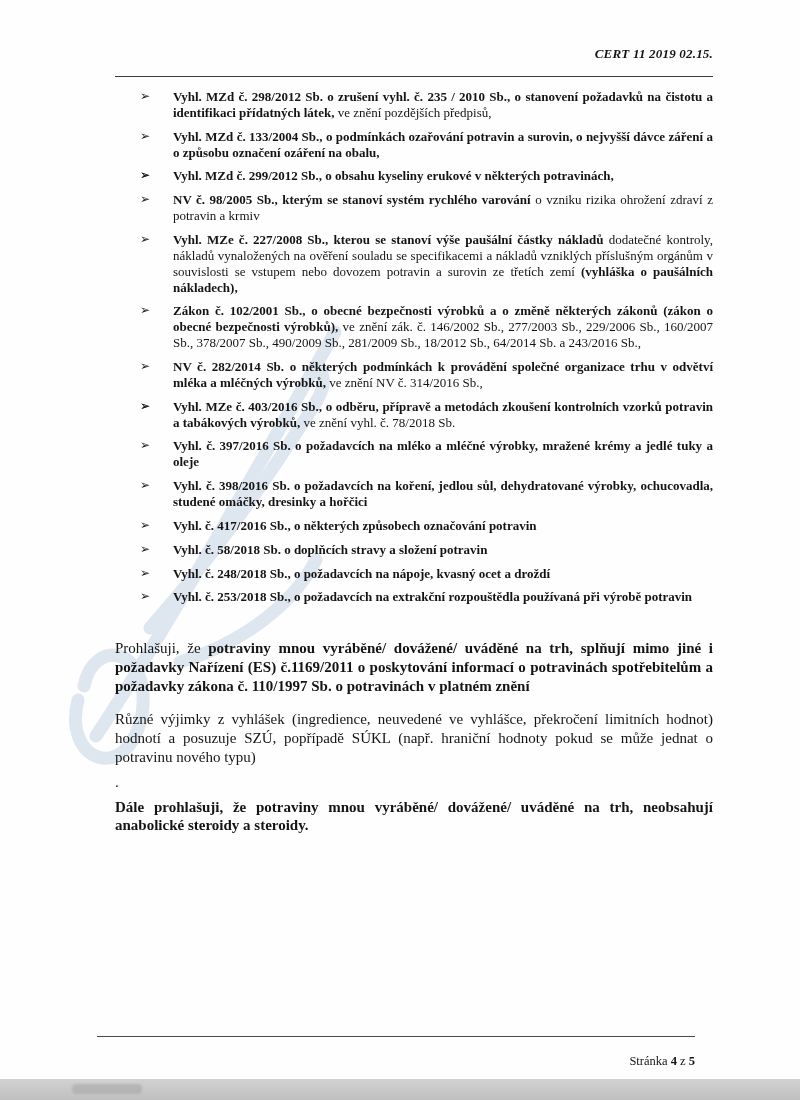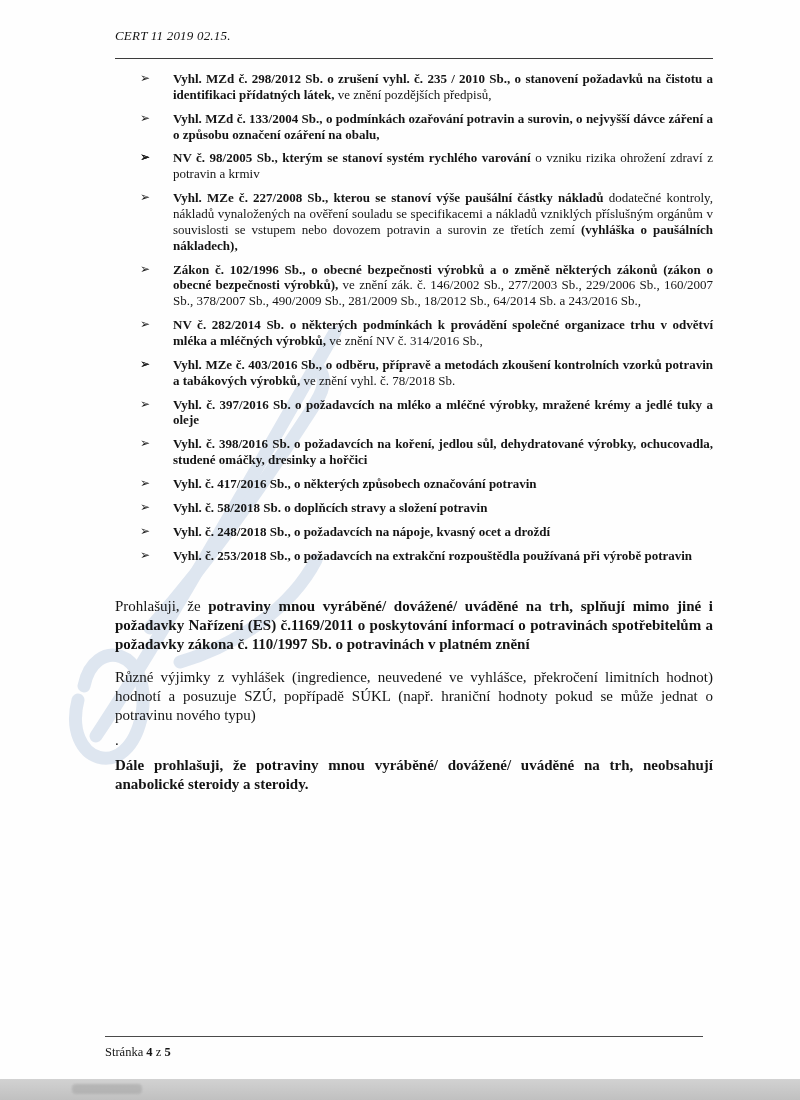--- a/index.html
+++ b/index.html
@@ -6,39 +6,39 @@
   body{
     width:800px;height:1100px;position:relative;overflow:hidden;
     background:#fdfdfc;
     font-family:"Liberation Serif", serif;
     color:#141414;
   }
   .page{position:absolute;inset:0;background:#fefefe;}
   .watermark{position:absolute;left:0;top:0;z-index:0;pointer-events:none;}
   .content{position:absolute;left:115px;width:598px;top:0;z-index:1;}
   .header{
-    text-align:left;padding-top:28px;
-    font-size:13px;font-style:italic;font-weight:normal;letter-spacing:.2px;
+    text-align:right;padding-top:46px;
+    font-size:13px;font-style:italic;font-weight:bold;letter-spacing:.2px;
   }
   .rule{border:none;border-top:1.6px solid #3c3c3c;margin:14px 0 12px 0;}
   .list{}
   .li{
     position:relative;padding-left:58px;margin-bottom:8px;
     font-size:13px;line-height:1.22;text-align:justify;
   }
   .bullet{position:absolute;left:25px;top:0;font-size:12px;color:#1a1a1a;}
   .b{font-weight:bold;}
   .r{font-weight:normal;}
   .declarations{margin-top:34px;}
   .para{font-size:15px;line-height:1.26;text-align:justify;margin:0 0 14px 0;}
   .para.dot{margin:-8px 0 6px 0;}
   .footer{
-    position:absolute;left:105px;width:598px;top:1036px;z-index:1;
-    border-top:1.4px solid #4a4a4a;text-align:left;
-    font-size:12.5px;padding-top:8px;
+    position:absolute;left:97px;width:598px;top:1036px;z-index:1;
+    border-top:1.4px solid #4a4a4a;text-align:right;
+    font-size:12.5px;padding-top:17px;
   }
   .scan-strip{
     position:absolute;left:0;right:0;bottom:0;height:21px;z-index:2;
     background:linear-gradient(#d2d2d2,#c0c0c0);
   }
   .scan-smudge{
     position:absolute;left:72px;bottom:6px;width:70px;height:10px;z-index:3;
     background:#a4a4a4;opacity:.55;border-radius:4px;filter:blur(1px);
   }
 </style>
@@ -56,24 +56,24 @@
   </g>
 </svg>
 
 <div class="content">
   <div class="header">CERT 11 2019 02.15.</div>
   <hr class="rule">
   <div class="list">
       <div class="li"><span class="bullet">➢</span><span><span class="b">Vyhl. MZd č. 298/2012 Sb. o zrušení vyhl. č. 235 / 2010 Sb., o stanovení požadavků na čistotu a identifikaci přídatných látek,</span><span class="r"> ve znění pozdějších předpisů,</span></span></div>
       <div class="li"><span class="bullet">➢</span><span><span class="b">Vyhl. MZd č. 133/2004 Sb., o podmínkách ozařování potravin a surovin, o nejvyšší dávce záření a o způsobu označení ozáření na obalu,</span></span></div>
       <div class="li"><span class="bullet">➢</span></div>
-      <div class="li"><span class="bullet">➢</span></div>
+      <div class="li"><span class="bullet">➢</span><span><span class="b">Vyhl. MZd č. 299/2012 Sb., o obsahu kyseliny erukové v některých potravinách,</span></span></div>
       <div class="li"><span class="bullet">➢</span><span><span class="b">NV č. 98/2005 Sb., kterým se stanoví systém rychlého varování</span><span class="r"> o vzniku rizika ohrožení zdraví z potravin a krmiv</span></span></div>
       <div class="li"><span class="bullet">➢</span><span><span class="b">Vyhl. MZe č. 227/2008 Sb., kterou se stanoví výše paušální částky nákladů</span><span class="r"> dodatečné kontroly, nákladů vynaložených na ověření souladu se specifikacemi a nákladů vzniklých příslušným orgánům v souvislosti se vstupem nebo dovozem potravin a surovin ze třetích zemí </span><span class="b">(vyhláška o paušálních nákladech),</span></span></div>
-      <div class="li"><span class="bullet">➢</span><span><span class="b">Zákon č. 102/1996 Sb., o obecné bezpečnosti výrobků a o změně některých zákonů (zákon o obecné bezpečnosti výrobků),</span><span class="r"> ve znění zák. č. 146/2002 Sb., 277/2003 Sb., 229/2006 Sb., 160/2007 Sb., 378/2007 Sb., 490/2009 Sb., 281/2009 Sb., 18/2012 Sb., 64/2014 Sb. a 243/2016 Sb.,</span></span></div>
+      <div class="li"><span class="bullet">➢</span><span><span class="b">Zákon č. 102/2001 Sb., o obecné bezpečnosti výrobků a o změně některých zákonů (zákon o obecné bezpečnosti výrobků),</span><span class="r"> ve znění zák. č. 146/2002 Sb., 277/2003 Sb., 229/2006 Sb., 160/2007 Sb., 378/2007 Sb., 490/2009 Sb., 281/2009 Sb., 18/2012 Sb., 64/2014 Sb. a 243/2016 Sb.,</span></span></div>
       <div class="li"><span class="bullet">➢</span><span><span class="b">NV č. 282/2014 Sb. o některých podmínkách k provádění společné organizace trhu v odvětví mléka a mléčných výrobků,</span><span class="r"> ve znění NV č. 314/2016 Sb.,</span></span></div>
       <div class="li"><span class="bullet">➢</span></div>
       <div class="li"><span class="bullet">➢</span><span><span class="b">Vyhl. MZe č. 403/2016 Sb., o odběru, přípravě a metodách zkoušení kontrolních vzorků potravin a tabákových výrobků,</span><span class="r"> ve znění vyhl. č. 78/2018 Sb.</span></span></div>
       <div class="li"><span class="bullet">➢</span><span><span class="b">Vyhl. č. 397/2016 Sb. o požadavcích na mléko a mléčné výrobky, mražené krémy a jedlé tuky a oleje</span></span></div>
       <div class="li"><span class="bullet">➢</span><span><span class="b">Vyhl. č. 398/2016 Sb. o požadavcích na koření, jedlou sůl, dehydratované výrobky, ochucovadla, studené omáčky, dresinky a hořčici</span></span></div>
       <div class="li"><span class="bullet">➢</span><span><span class="b">Vyhl. č. 417/2016 Sb., o některých způsobech označování potravin</span></span></div>
       <div class="li"><span class="bullet">➢</span><span><span class="b">Vyhl. č. 58/2018 Sb. o doplňcích stravy a složení potravin</span></span></div>
       <div class="li"><span class="bullet">➢</span><span><span class="b">Vyhl. č. 248/2018 Sb., o požadavcích na nápoje, kvasný ocet a droždí</span></span></div>
       <div class="li"><span class="bullet">➢</span><span><span class="b">Vyhl. č. 253/2018 Sb., o požadavcích na extrakční rozpouštědla používaná při výrobě potravin</span></span></div>
     </div>

